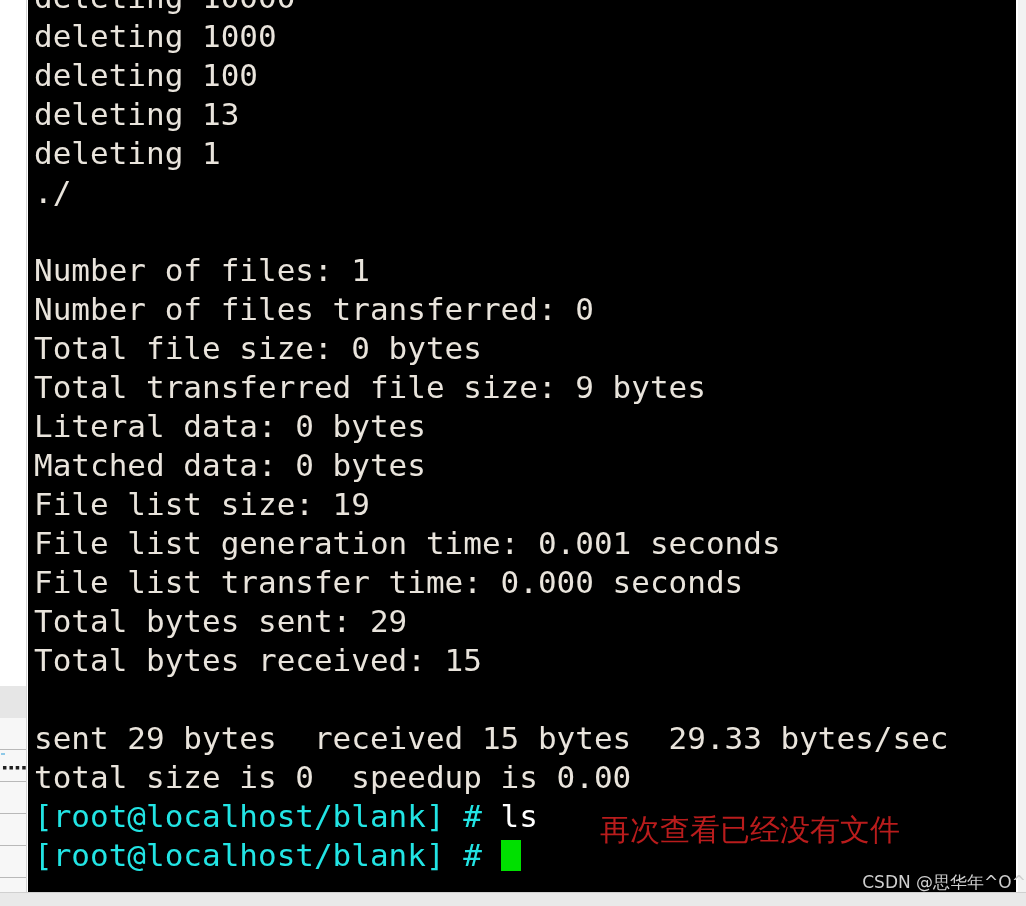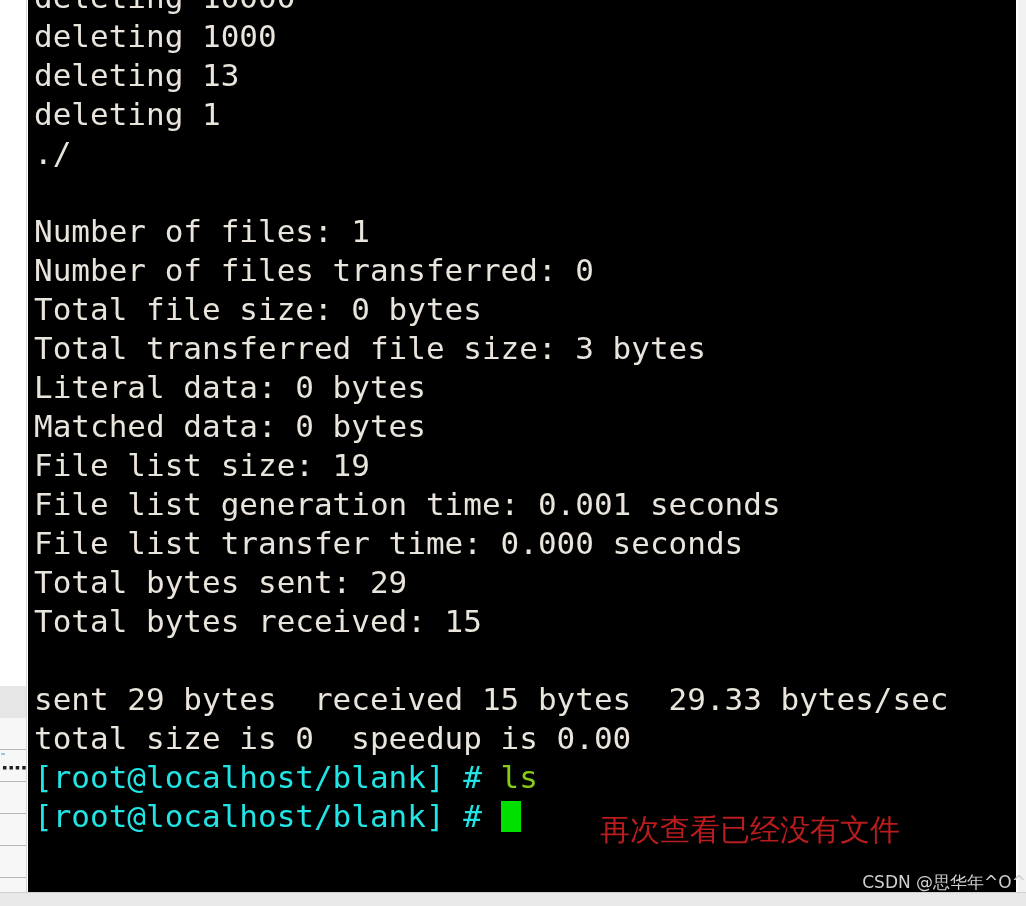--- a/index.html
+++ b/index.html
@@ -106,21 +106,21 @@
     white-space: pre;
     color: #e9e4dc;
     padding-left: 6px;
     letter-spacing: 0px;
     font-family: "DejaVu Sans Mono", "Liberation Mono", monospace;
   }
   .tline.blank {
     color: transparent;
   }
   .seg-prompt { color: #22e4e4; }
-  .seg-cmd    { color: #84cc16; }
+  .seg-cmd    { color: #ffffff; }
   .cursor {
     display: inline-block;
     width: 20px;
     height: 31px;
     background: #00e000;
     vertical-align: -5px;
   }
 
   
   #annotation {
@@ -185,28 +185,29 @@
         <div class="sb-row"></div>
         <div class="sb-row"></div>
         <div class="sb-row plain"></div>
       </div>
   </div>
 
   <div id="terminal">
     <div id="term-lines">
         <div class="tline">deleting 10000</div>
         <div class="tline">deleting 1000</div>
+        <div class="tline">deleting 100</div>
         <div class="tline">deleting 13</div>
         <div class="tline">deleting 1</div>
         <div class="tline">./</div>
         <div class="tline blank"> </div>
         <div class="tline">Number of files: 1</div>
         <div class="tline">Number of files transferred: 0</div>
         <div class="tline">Total file size: 0 bytes</div>
-        <div class="tline">Total transferred file size: 3 bytes</div>
+        <div class="tline">Total transferred file size: 9 bytes</div>
         <div class="tline">Literal data: 0 bytes</div>
         <div class="tline">Matched data: 0 bytes</div>
         <div class="tline">File list size: 19</div>
         <div class="tline">File list generation time: 0.001 seconds</div>
         <div class="tline">File list transfer time: 0.000 seconds</div>
         <div class="tline">Total bytes sent: 29</div>
         <div class="tline">Total bytes received: 15</div>
         <div class="tline blank"> </div>
         <div class="tline">sent 29 bytes  received 15 bytes  29.33 bytes/sec</div>
         <div class="tline">total size is 0  speedup is 0.00</div>

